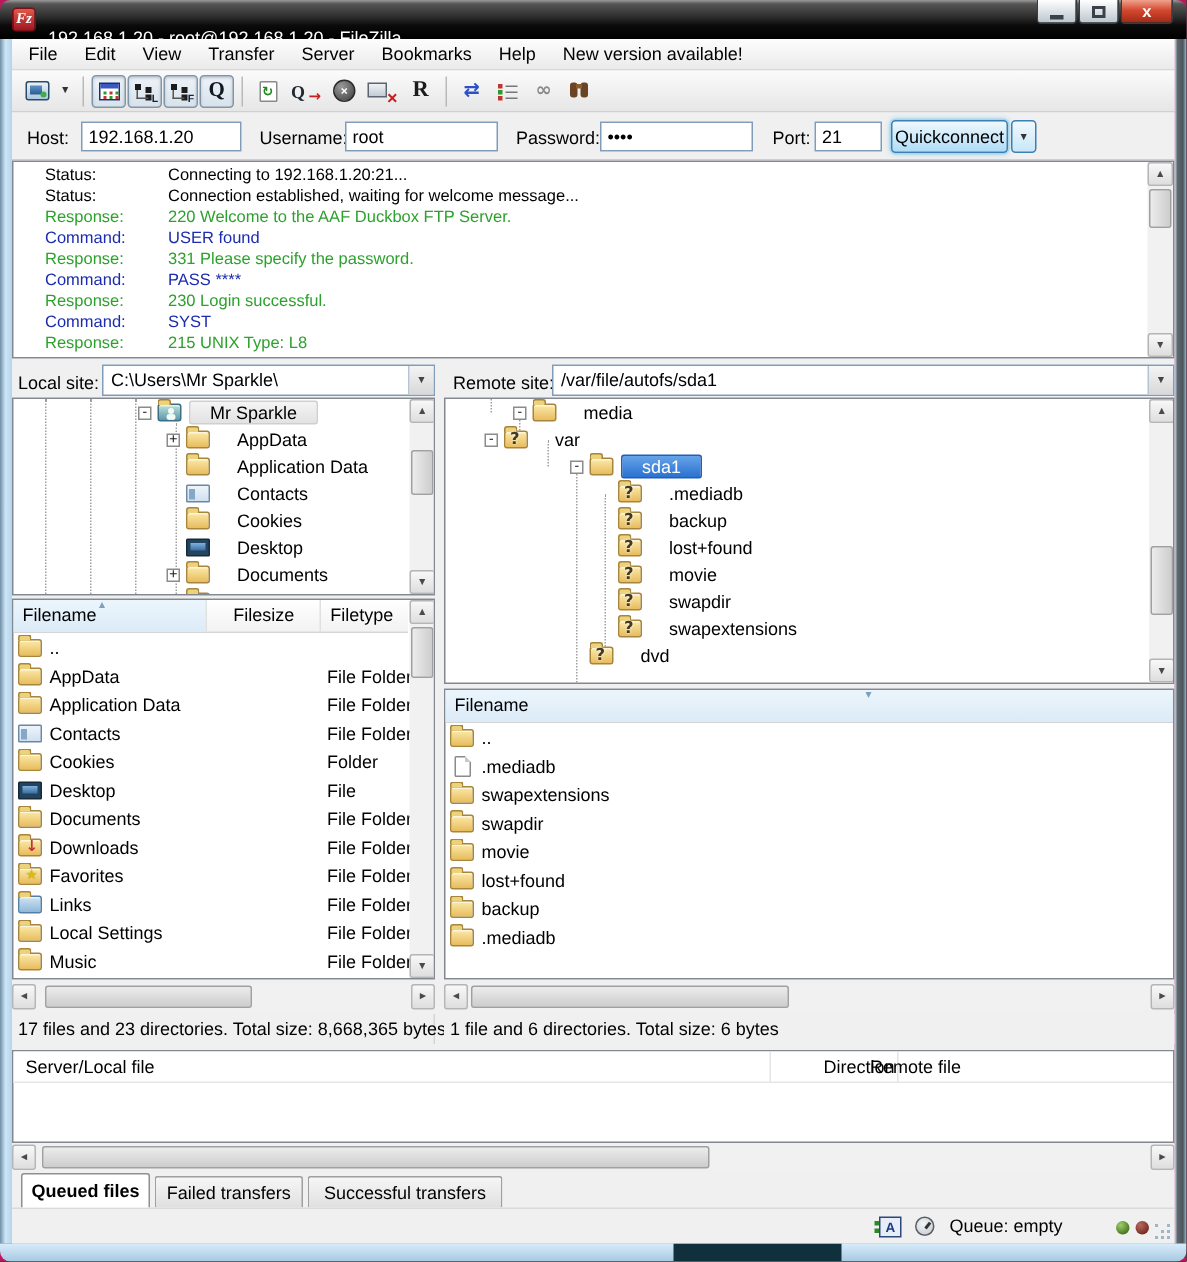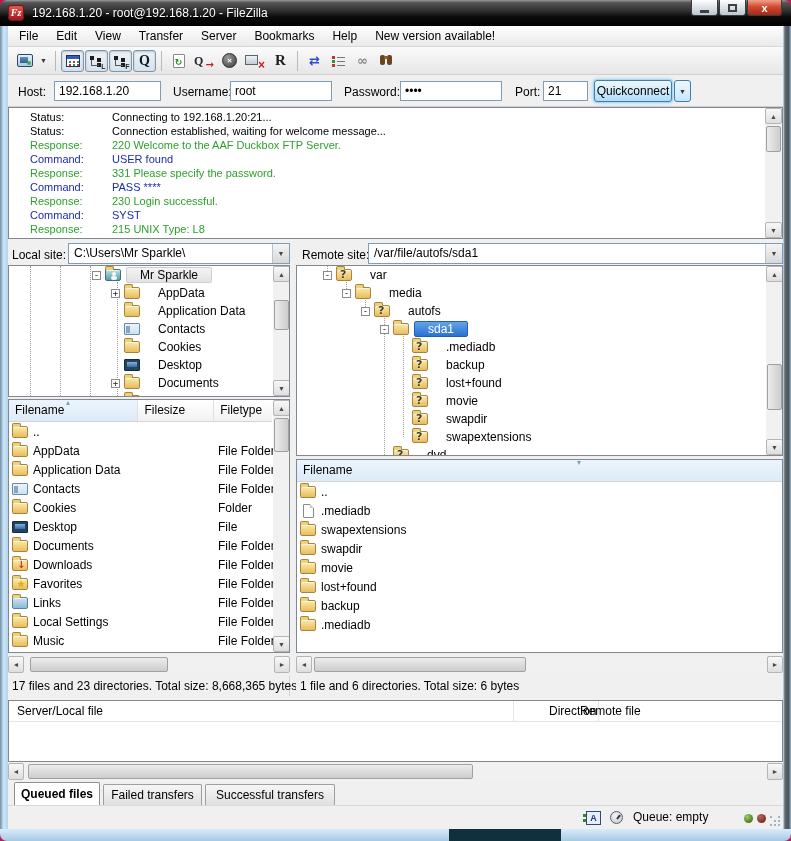--- a/index.html
+++ b/index.html
@@ -6,21 +6,21 @@
   html,body{width:791px;height:841px;background:#000;overflow:hidden;
     font-family:"Liberation Sans",sans-serif;font-size:12px;color:#000}
   .screen{position:relative;width:791px;height:841px;background:#be185d}
   .abs{position:absolute}
 
   
   .titlebar{left:0;top:0;width:791px;height:26px;border-radius:7px 7px 0 0;
     background:linear-gradient(#9a9a9a 0,#565656 10%,#2b2b2b 45%,#0b0b0b 65%,#000 100%)}
   .fzlogo{left:8px;top:5px;width:16px;height:16px;border-radius:3px;border:1px solid #7d0f18;
     background:linear-gradient(#e05a4a,#a01622);color:#fff;font:italic bold 10px/14px "Liberation Serif",serif;text-align:center}
-  .wtitle{left:32px;top:0;height:26px;line-height:26px;color:#fff;text-shadow:0 1px 2px #000}
+  .wtitle{left:32px;top:12px;height:26px;line-height:26px;color:#fff;text-shadow:0 1px 2px #000}
   .wbtn{top:0;height:16px;border:1px solid #383d42;border-top:none;border-radius:0 0 3px 3px;
     background:linear-gradient(#ffffff,#dfe5ea 45%,#bdc7cf);display:flex;align-items:center;justify-content:center}
   .wbtn.min{left:691px;width:27px}.wbtn.max{left:719px;width:27px}
   .wbtn.close{left:747px;width:35px;background:linear-gradient(#f0a28e,#d5492f 45%,#a32a16);color:#fff;font-weight:bold;font-size:11px}
   .glyph-min{width:9px;height:3px;background:#3b4147;margin-top:7px}
   .glyph-max{width:9px;height:8px;border:2px solid #3b4147;background:transparent}
   .border-l{left:0;top:26px;width:8px;height:803px;background:linear-gradient(to right,#6f8ea6,#cde6f7 45%,#b4d4ec)}
   .border-r{left:783px;top:26px;width:8px;height:803px;background:linear-gradient(to right,#cfe5f5 0,#5e686f 25%,#4d565c 70%,#98bcd4)}
   .border-b{left:0;top:829px;width:791px;height:12px;border-radius:0 0 7px 7px;overflow:hidden;
     background:linear-gradient(#d8ecfa,#a6c9e2)}
@@ -427,37 +427,32 @@
     </div>
   </div>
 
   <div class="panel" style="left:296px;top:265px;width:487px;height:191px">
     <div class="rail" style="left:30px;top:0;height:9px"></div>
     <div class="rail" style="left:49px;top:9px;height:18px"></div>
     <div class="rail" style="left:68px;top:27px;height:18px"></div>
     <div class="rail" style="left:87px;top:45px;height:144px"></div>
     <div class="rail" style="left:106px;top:63px;height:108px"></div>
 
+      <div class="trow" data-level="1" data-exp="minus" data-sel="none">
+        <span class="exp"></span>
+        <span class="ico" data-icon="folder"></span>
+        <span class="lbl">media</span>
+      </div>
+
       <div class="trow" data-level="0" data-exp="minus" data-sel="none">
         <span class="exp"></span>
         <span class="ico" data-icon="folder-q"></span>
         <span class="lbl">var</span>
       </div>
 
-      <div class="trow" data-level="1" data-exp="minus" data-sel="none">
-        <span class="exp"></span>
-        <span class="ico" data-icon="folder"></span>
-        <span class="lbl">media</span>
-      </div>
-
-      <div class="trow" data-level="2" data-exp="minus" data-sel="none">
-        <span class="exp"></span>
-        <span class="ico" data-icon="folder-q"></span>
-        <span class="lbl">autofs</span>
-      </div>
 
       <div class="trow" data-level="3" data-exp="minus" data-sel="active">
         <span class="exp"></span>
         <span class="ico" data-icon="folder"></span>
         <span class="lbl">sda1</span>
       </div>
 
       <div class="trow" data-level="4" data-exp="none" data-sel="none">
         <span class="exp"></span>
         <span class="ico" data-icon="folder-q"></span>
@@ -506,21 +501,21 @@
       <span class="sarr dn">▼</span>
     </div>
   </div>
 
   <div class="panel" style="left:8px;top:399px;width:282px;height:254px">
     <div class="lheader" style="width:263px">
       <div class="hcol sorted" style="width:130px">
         <span>Filename</span>
         <span class="sortmark" style="left:57px">▴</span>
       </div>
-      <div class="hcol" style="width:76px;text-align:left">Filesize</div>
+      <div class="hcol" style="width:76px;text-align:center">Filesize</div>
       <div class="hcol" style="width:58px;border-right:none">Filetype</div>
     </div>
     <div style="position:absolute;left:0;top:22px;width:263px">
 
         <div class="lsrow">
           <span class="cell-name" style="width:130px">
             <span class="ico" data-icon="folder"></span>
             <span>..</span>
           </span>
           <span class="cell-size" style="width:75px;text-align:right"></span>

